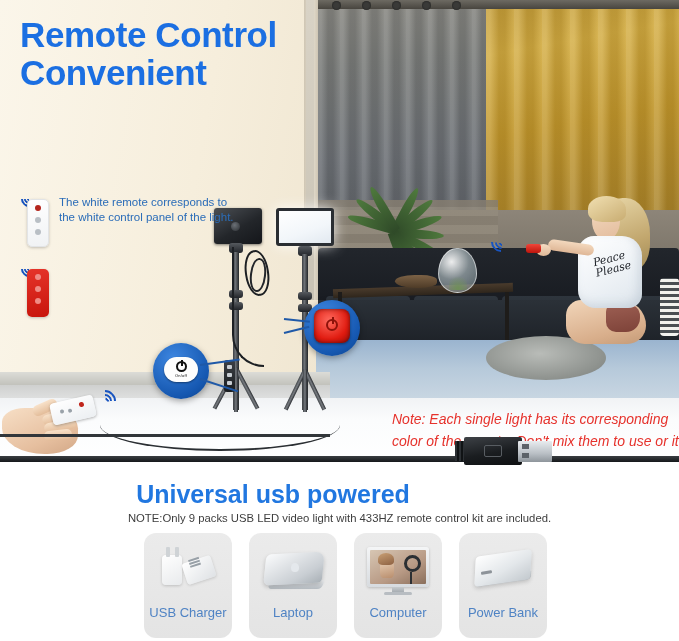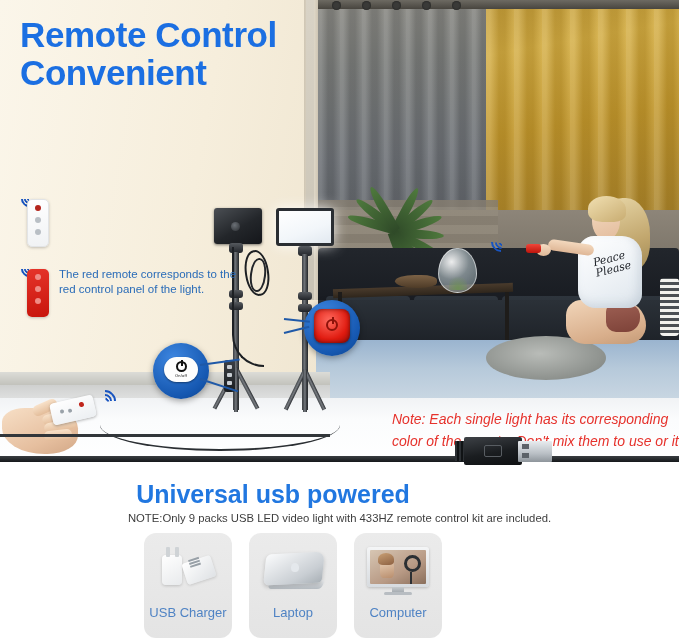--- a/index.html
+++ b/index.html
@@ -690,32 +690,32 @@
     <div class="waves" style="left:21px;top:191px;width:18px;height:18px">
       <span style="left:0;top:0;width:16px;height:16px"></span>
       <span style="left:3px;top:3px;width:10px;height:10px"></span>
       <span style="left:6px;top:6px;width:4px;height:4px"></span>
     </div>
     <div class="mini-remote white">
       <div class="dot top"></div>
       <div class="dot b"></div>
       <div class="dot b"></div>
     </div>
+    <div class="callout-text t1">The white remote corresponds to the white control panel of the light.</div>
 
     <div class="waves" style="left:21px;top:261px;width:18px;height:18px">
       <span style="left:0;top:0;width:16px;height:16px"></span>
       <span style="left:3px;top:3px;width:10px;height:10px"></span>
       <span style="left:6px;top:6px;width:4px;height:4px"></span>
     </div>
     <div class="mini-remote red">
       <div class="dot"></div>
       <div class="dot"></div>
       <div class="dot"></div>
     </div>
-    <div class="callout-text t2">The red remote corresponds to the red control panel of the light.</div>
 
     <div class="photo-note">Note: Each single light has its corresponding color of the remote. Don't mix them to use or it will fail to work.</div>
   </div>
 
   <div id="bottom">
 
     <div class="usb-cable-line"></div>
     <div class="usb-strain"></div>
     <div class="usb-plug"></div>
     <div class="usb-logo"></div>
@@ -762,16 +762,24 @@
               <div class="mon-ring"></div>
               <div class="mon-tripod"></div>
             </div>
           </div>
           <div class="mon-stand"></div>
           <div class="mon-foot"></div>
         </div>
         <div class="card-label">Computer</div>
       </div>
 
+      <div class="card">
+        <div class="card-art">
+          <div class="pb-side"></div>
+          <div class="pb"></div>
+          <div class="pb-port"></div>
+        </div>
+        <div class="card-label">Power Bank</div>
+      </div>
 
     </div>
   </div>
 </div>
 
 </body></html>

